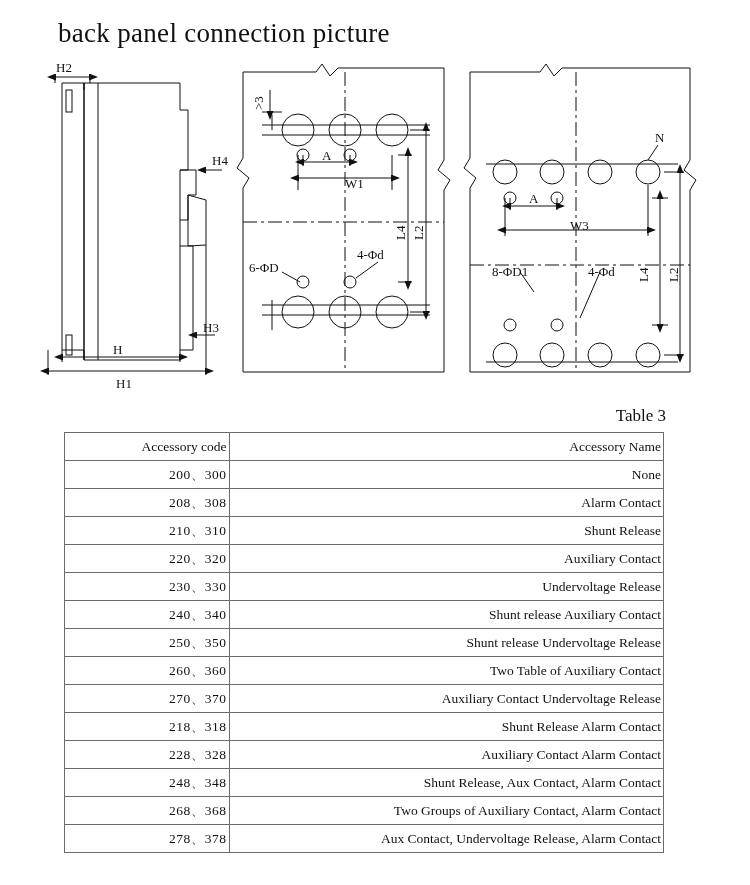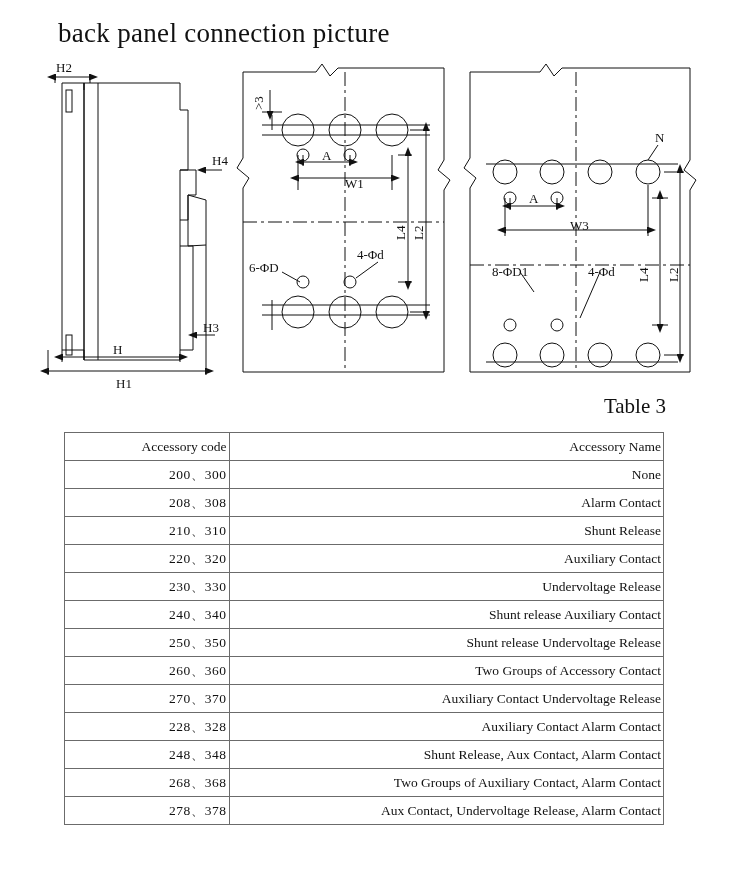--- a/index.html
+++ b/index.html
@@ -25,22 +25,22 @@
     left: 58px;
     top: 18px;
     font-size: 27px;
     font-family: "Liberation Serif", serif;
     color: #111;
     letter-spacing: 0.3px;
   }
   .table-caption {
     position: absolute;
     right: 84px;
-    top: 394px;
-    font-size: 21px;
+    top: 406px;
+    font-size: 17px;
     font-family: "Liberation Serif", serif;
   }
   
   .drawing {
     position: absolute;
     left: 0;
     top: 50px;
     width: 750px;
     height: 345px;
   }
@@ -273,27 +273,31 @@
       <tr>
           <td class="code">240、340</td>
           <td>Shunt  release Auxiliary  Contact</td>
         </tr>
       <tr>
           <td class="code">250、350</td>
           <td>Shunt  release Undervoltage  Release</td>
         </tr>
       <tr>
           <td class="code">260、360</td>
-          <td>Two Groups of Accessory  Contact</td>
+          <td>Two Table of Auxiliary  Contact</td>
         </tr>
       <tr>
           <td class="code">270、370</td>
           <td>Auxiliary  Contact Undervoltage  Release</td>
         </tr>
       <tr>
+          <td class="code">218、318</td>
+          <td>Shunt  Release Alarm Contact</td>
+        </tr>
+      <tr>
           <td class="code">228、328</td>
           <td>Auxiliary  Contact Alarm  Contact</td>
         </tr>
       <tr>
           <td class="code">248、348</td>
           <td>Shunt  Release, Aux  Contact, Alarm  Contact</td>
         </tr>
       <tr>
           <td class="code">268、368</td>
           <td>Two Groups of Auxiliary  Contact, Alarm  Contact</td>

